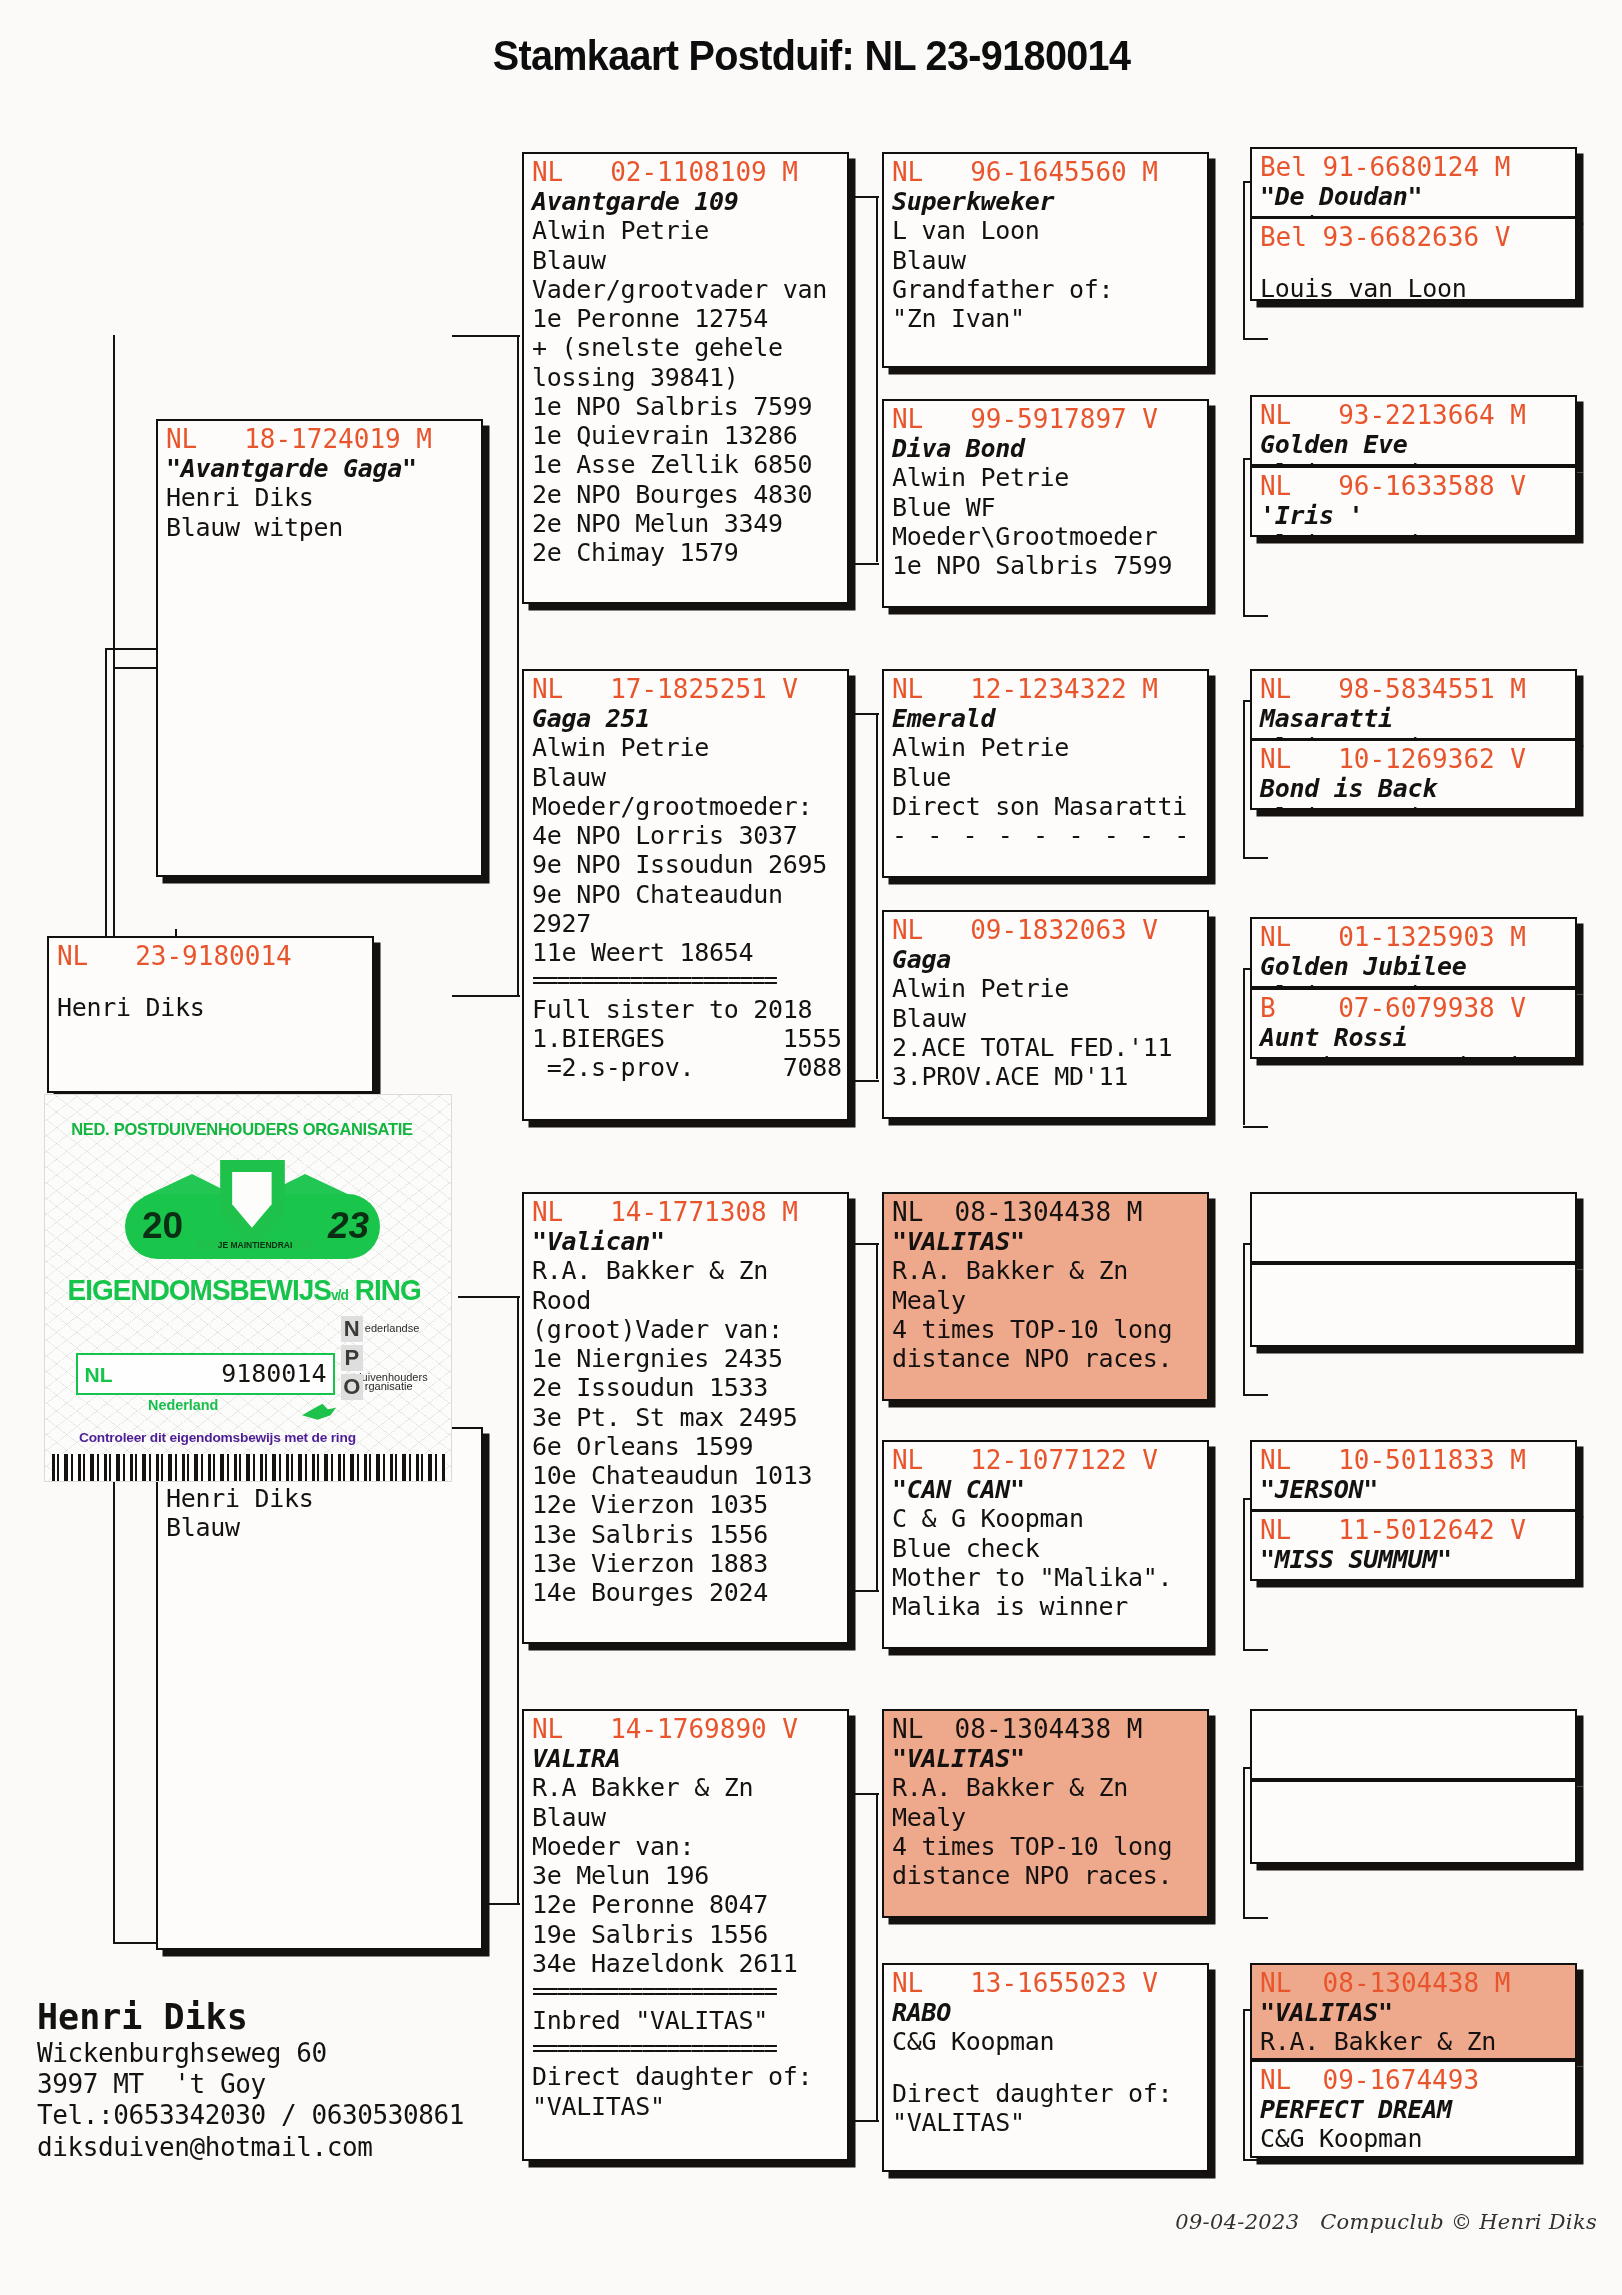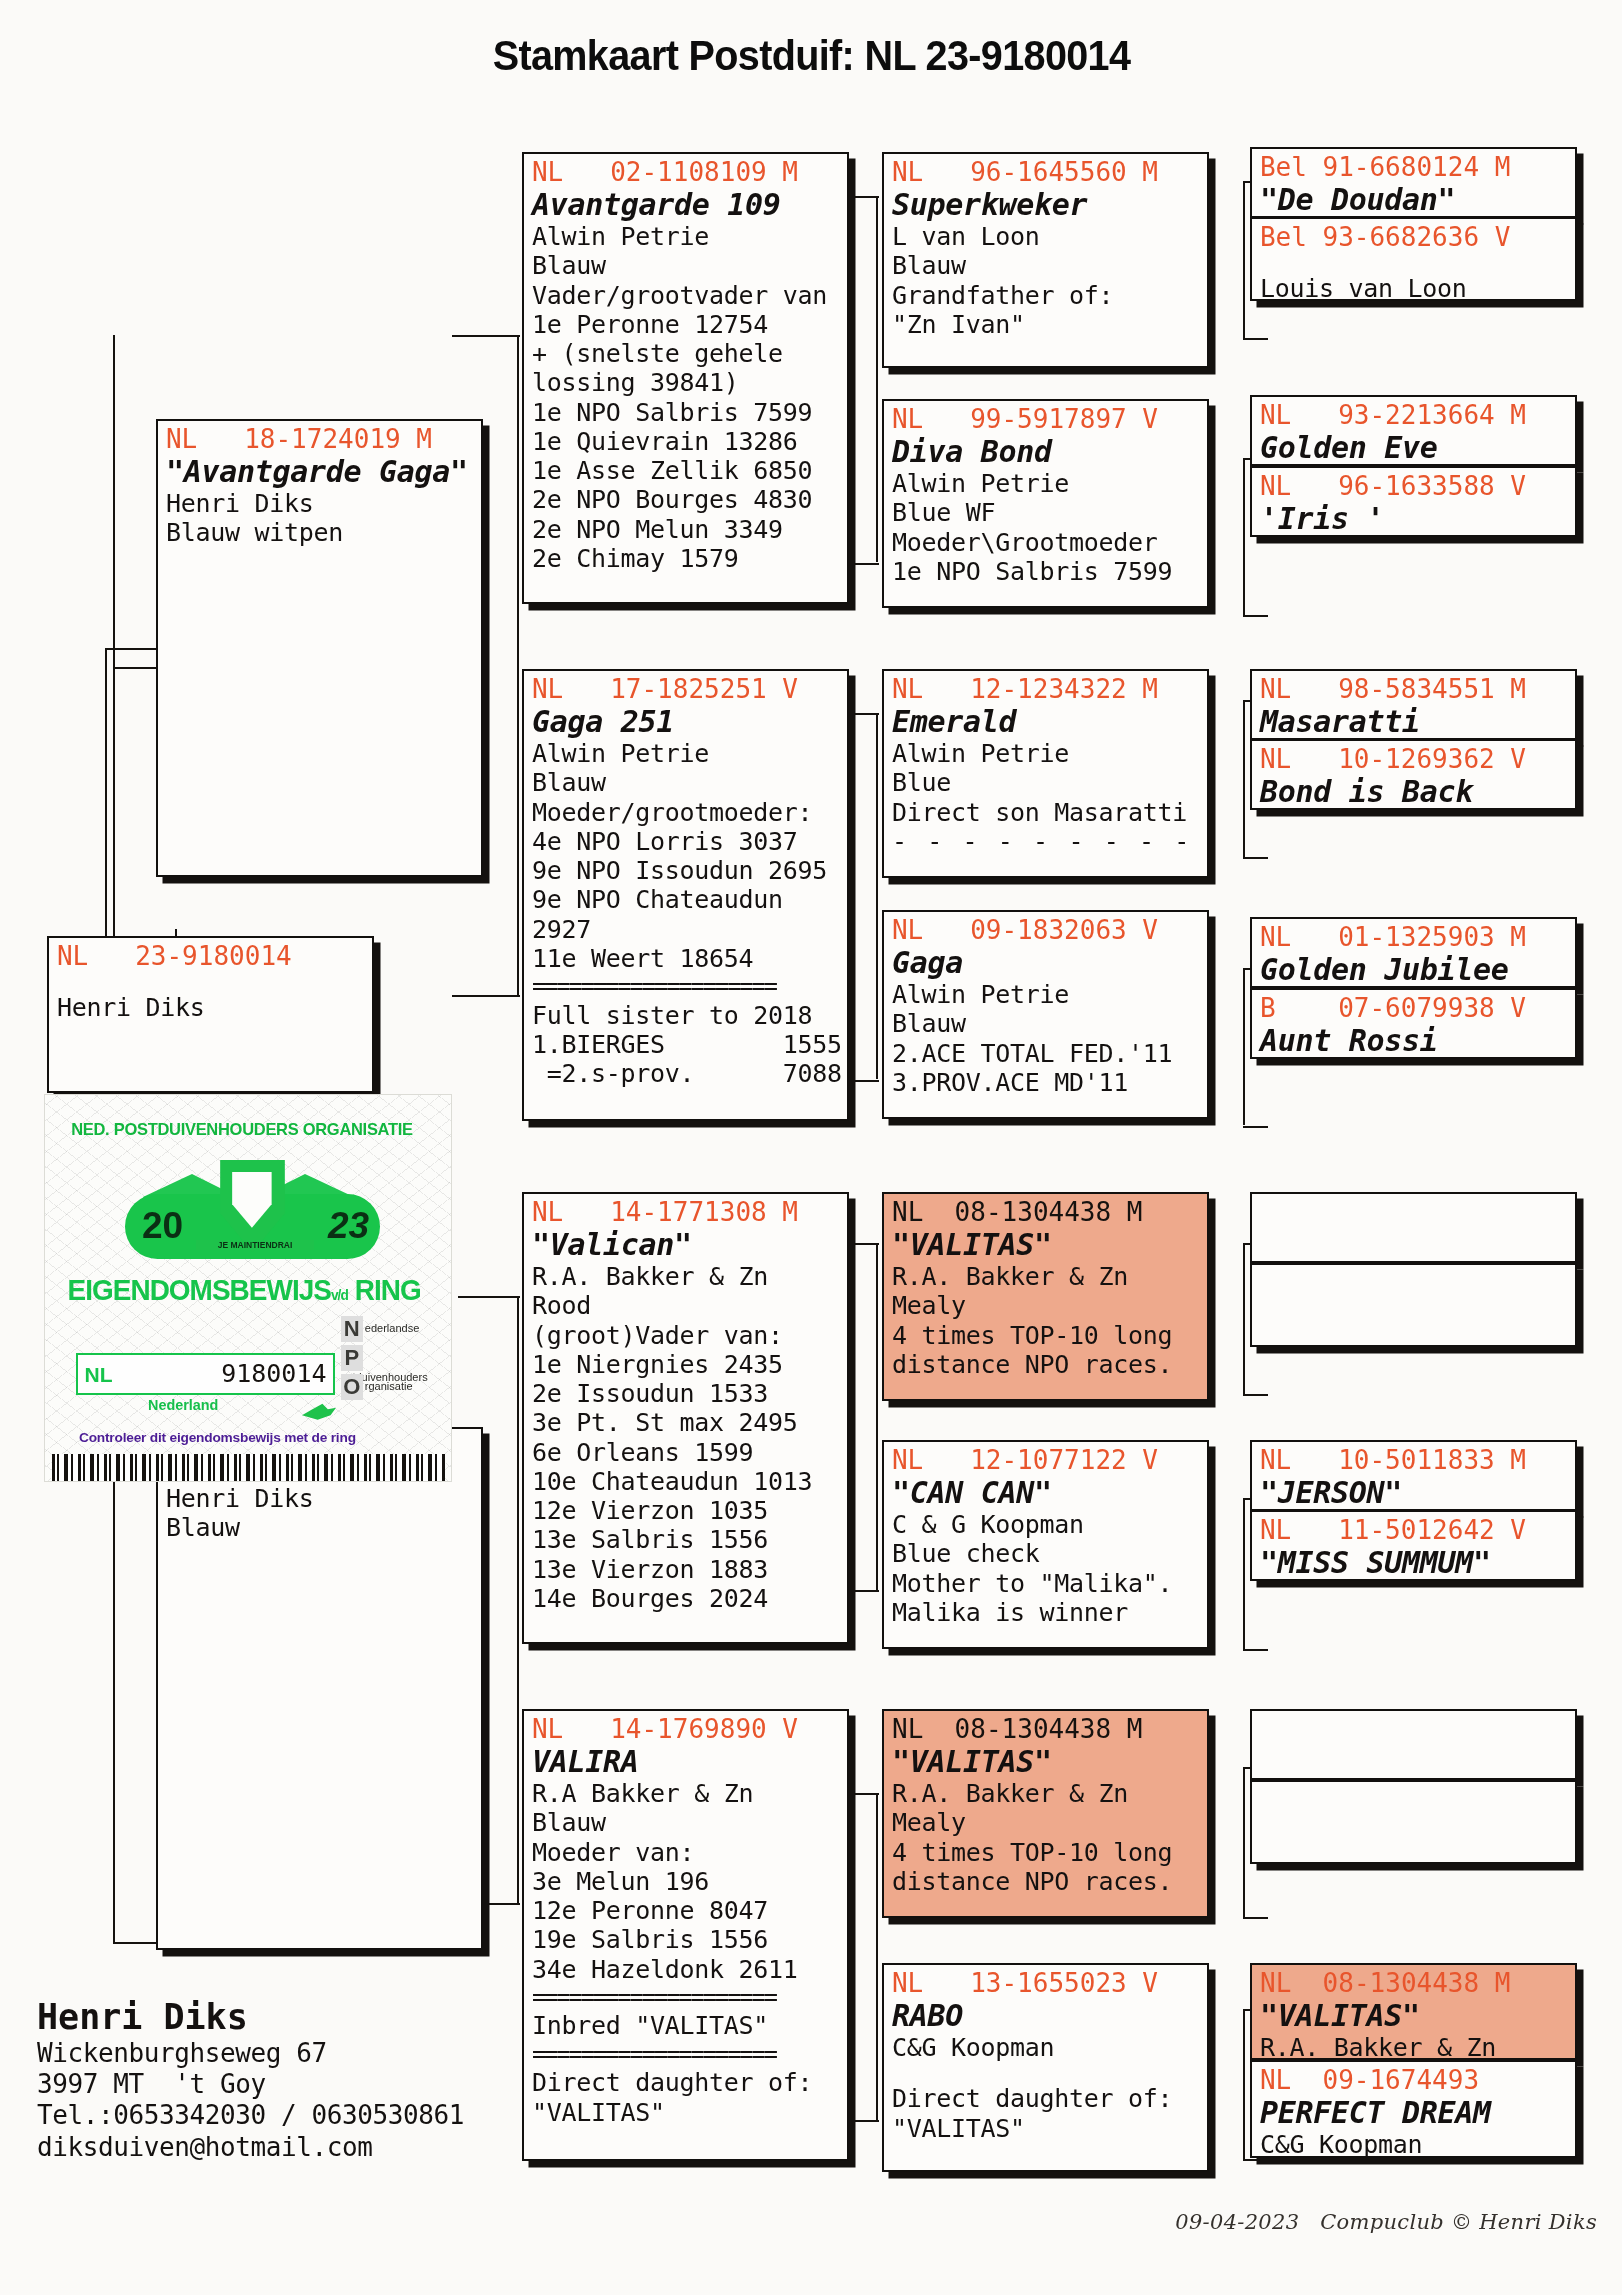--- a/index.html
+++ b/index.html
@@ -22,21 +22,21 @@
     box-sizing:border-box;overflow:hidden;
     padding:2.6px 6.5px 2.6px 7.9px;
   }
   .card.sal{background:#eea98c;padding-left:8px;}
   .ring{
     color:#e8552c;font-size:26px;line-height:1.17;white-space:pre;
     letter-spacing:0px;font-weight:500;
   }
   .ring.blk{color:#16120f;}
   .nm{
-    color:#141110;font-size:30px;line-height:1.17;white-space:pre;
+    color:#141110;font-size:25px;line-height:1.17;white-space:pre;
     font-style:italic;font-weight:bold;letter-spacing:-0.3px;
   }
   .ln{
     color:#141110;font-size:25px;line-height:1.17;white-space:pre;
     letter-spacing:-0.3px;
   }
   .ln.sep{letter-spacing:-2px;font-size:23.6px;}
   .ln.dash{letter-spacing:2.6px;}
   .spc{height:22px;}
   
@@ -508,19 +508,19 @@
   <div class="npo">
     <div><b>N</b><span>ederlandse</span></div>
     <div><b>P</b><span>ostduivenhouders</span></div>
     <div><b>O</b><span>rganisatie</span></div>
   </div>
   <div class="bars"></div>
 
 </div>
 
 <div id="owner"><span class="big">Henri Diks</span>
-<span>Wickenburghseweg 67</span>
+<span>Wickenburghseweg 60</span>
 <span>3997 MT  't Goy</span>
 <span>Tel.:0653342030 / 0630530861</span>
 <span>diksduiven@hotmail.com</span></div>
 
 <div id="credit">09-04-2023   Compuclub © Henri Diks</div>
 
 
 </body></html>

